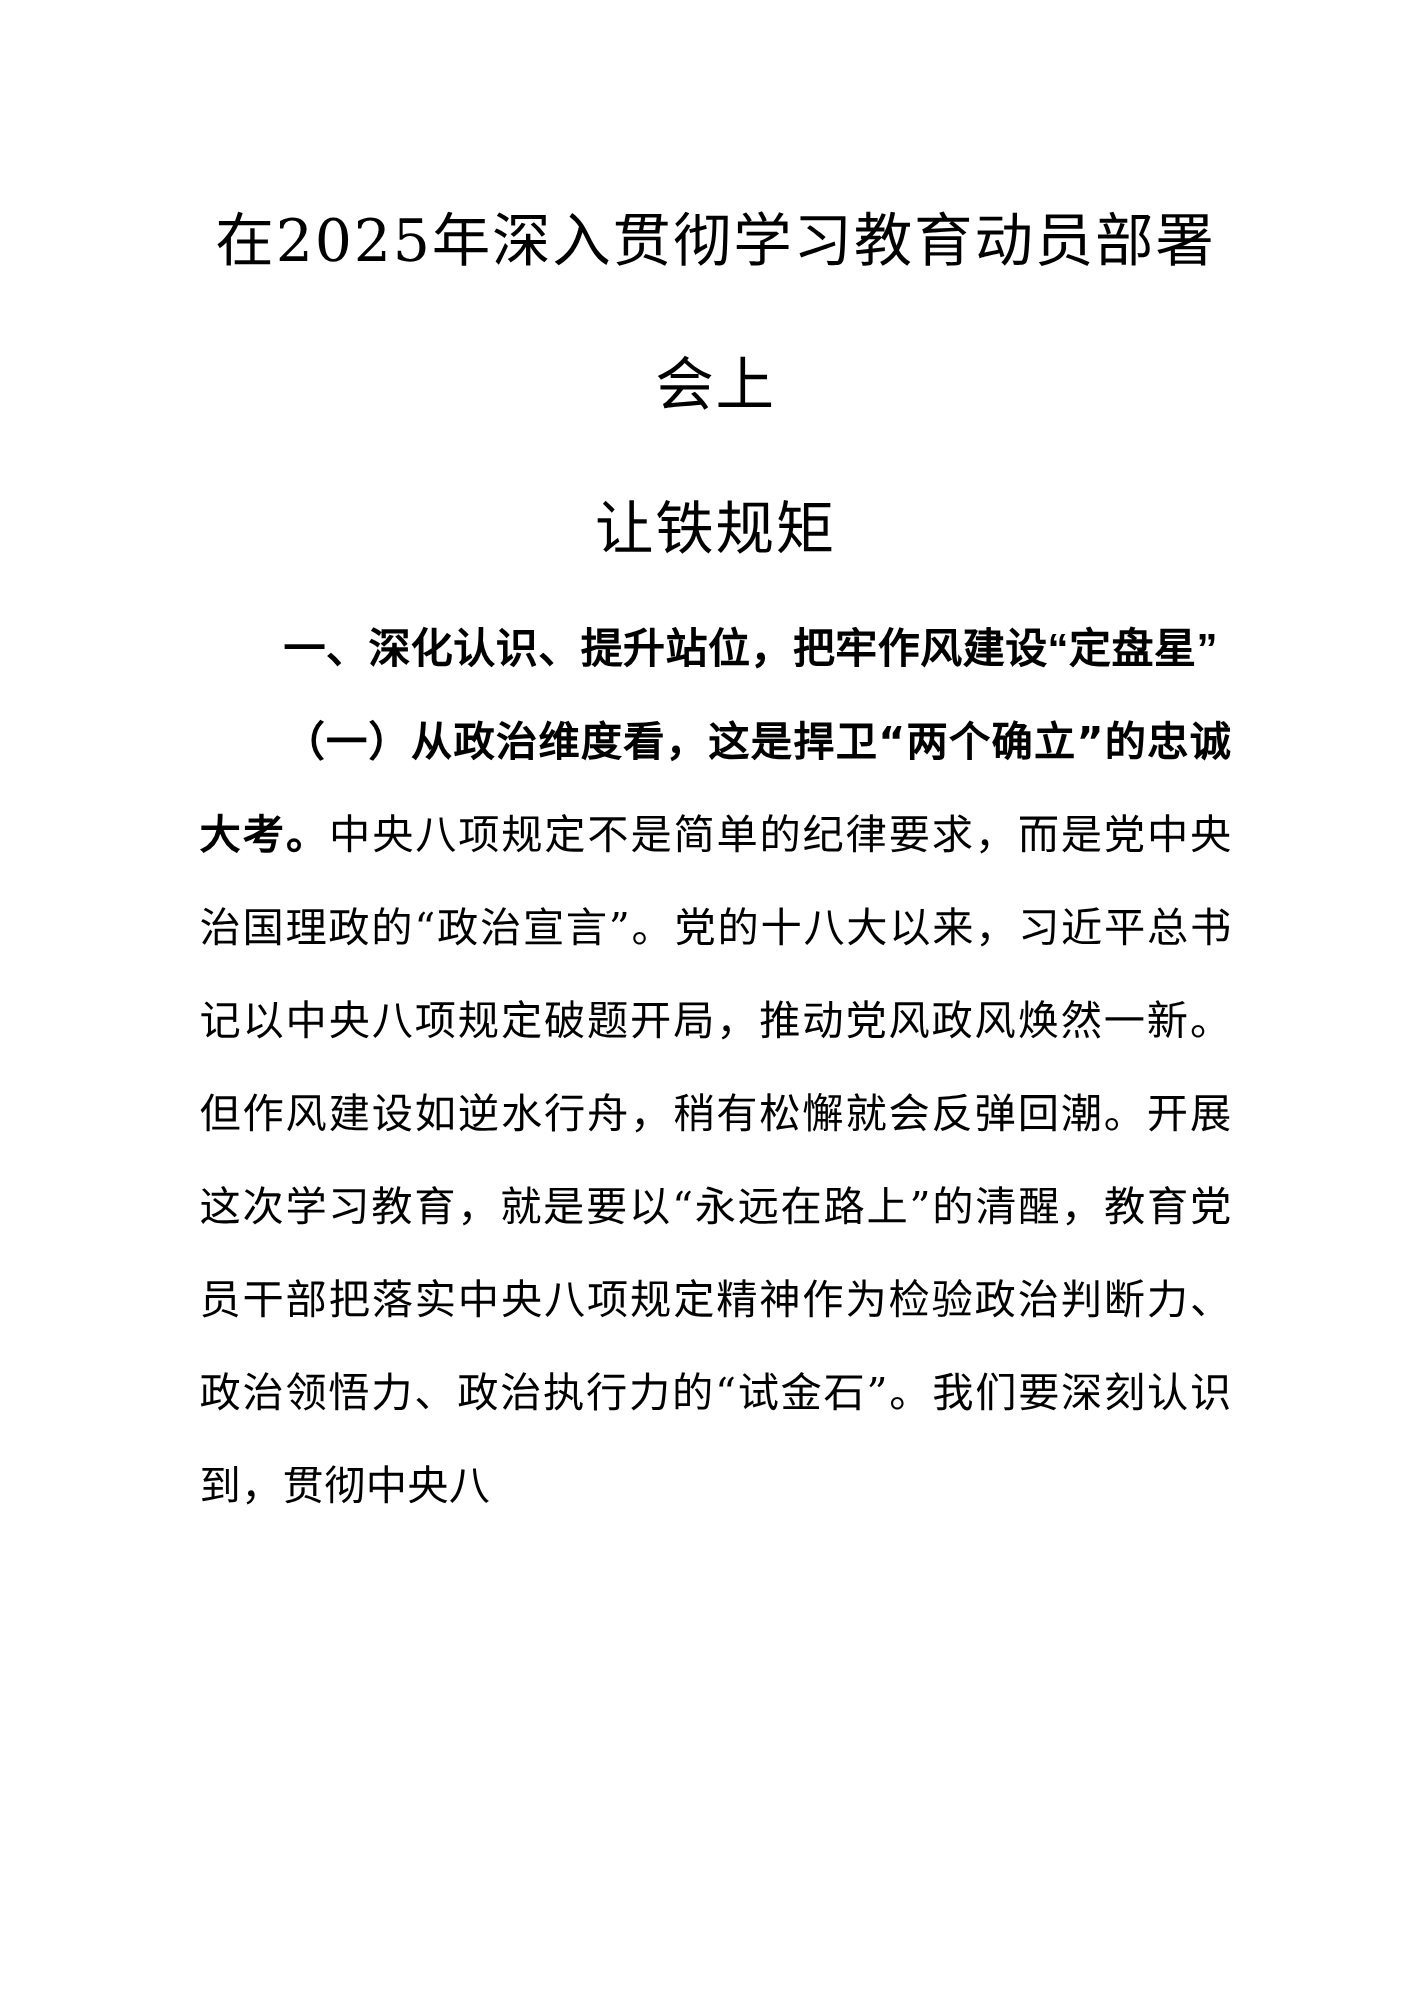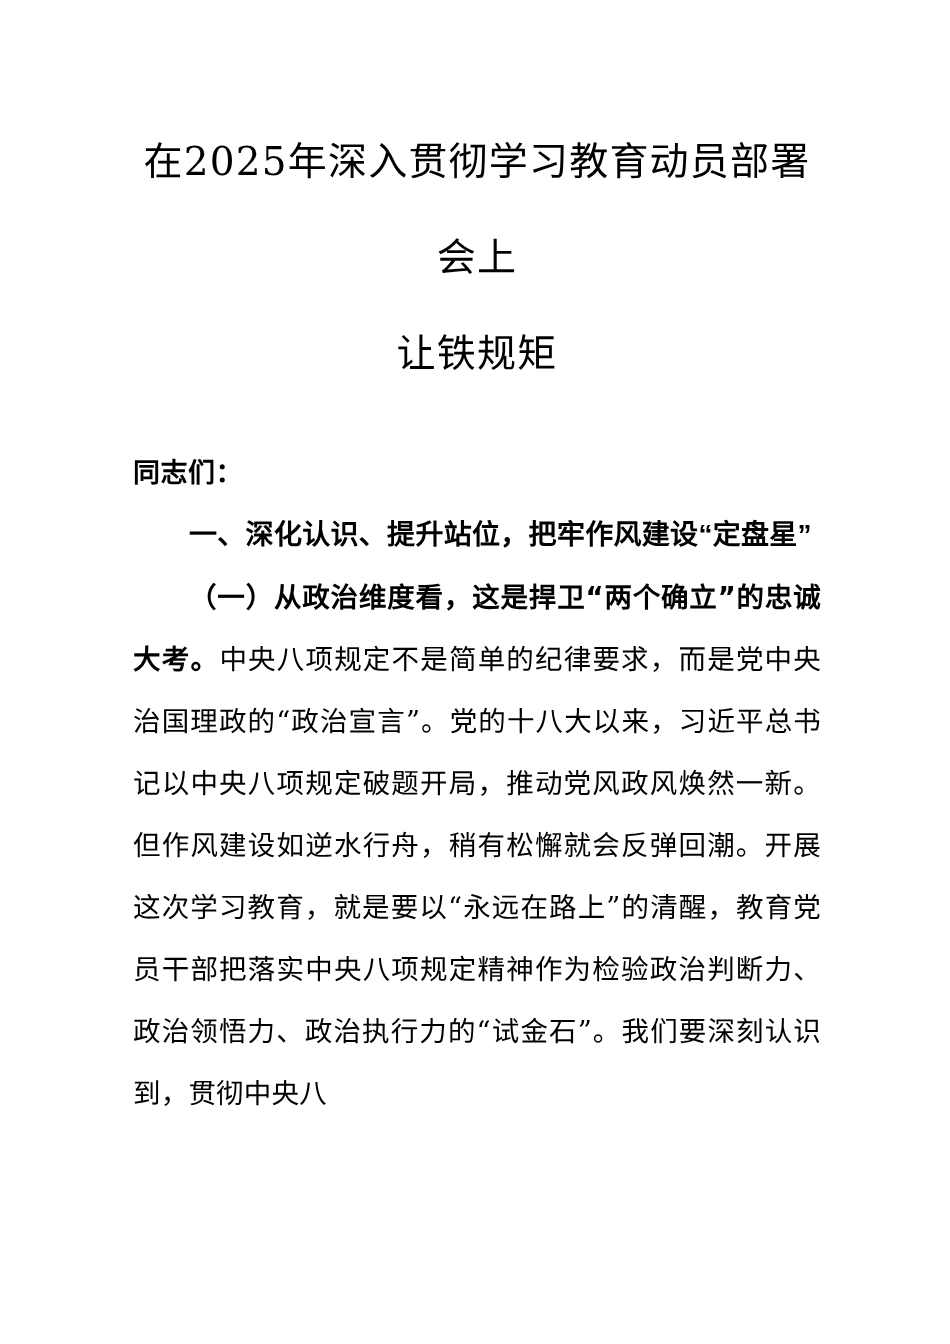--- a/index.html
+++ b/index.html
@@ -102,21 +102,20 @@
 <body>
 
 <div class="page">
   <div class="doc-body">
 
     <h1 class="doc-title">
       <span class="title-line l1">在2025年深入贯彻学习教育动员部署会上</span>
       <span class="title-line l2">让铁规矩</span>
     </h1>
 
-    <p class="salutation">同志们：</p>
 
 
     <p class="section-heading">一、深化认识、提升站位，把牢作风建设“定盘星”</p>
 
     <p class="para indent"><span class="lead-bold">（一）从政治维度看，这是捍卫“两个确立”的忠诚大考。</span><span>中央八项规定不是简单的纪律要求，而是党中央治国理政的“政治宣言”。党的十八大以来，习近平总书记以中央八项规定破题开局，推动党风政风焕然一新。但作风建设如逆水行舟，稍有松懈就会反弹回潮。开展这次学习教育，就是要以“永远在路上”的清醒，教育党员干部把落实中央八项规定精神作为检验政治判断力、政治领悟力、政治执行力的“试金石”。我们要深刻认识到，贯彻中央八</span></p>
 
   </div>
 </div>
 
 </body></html>

